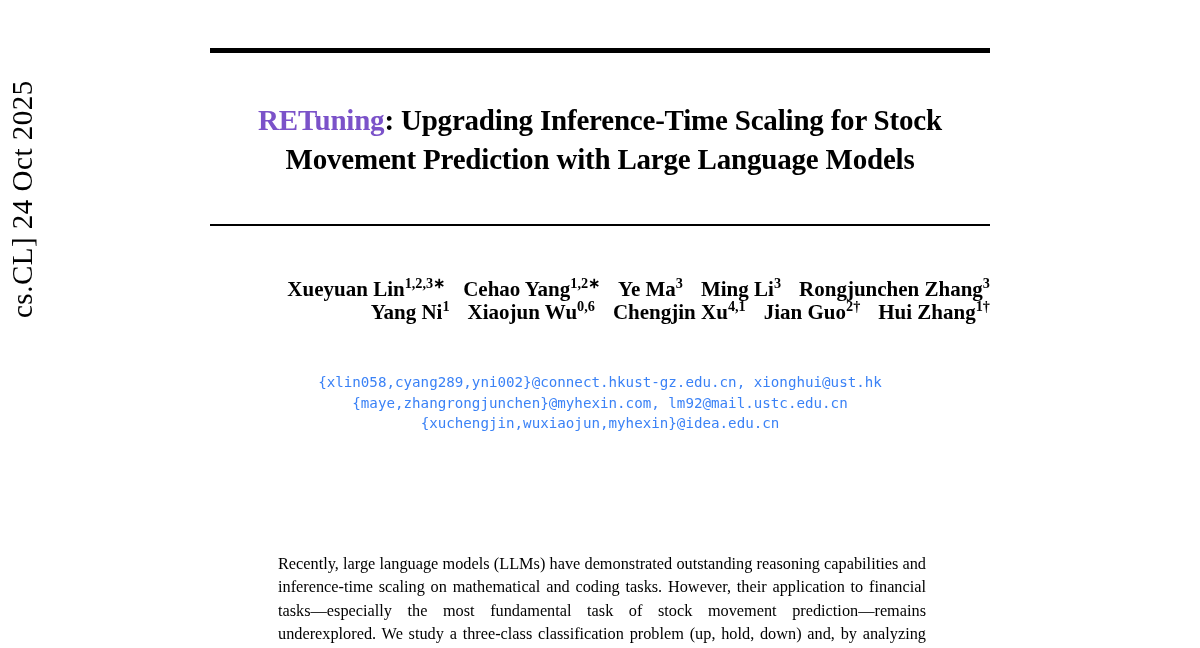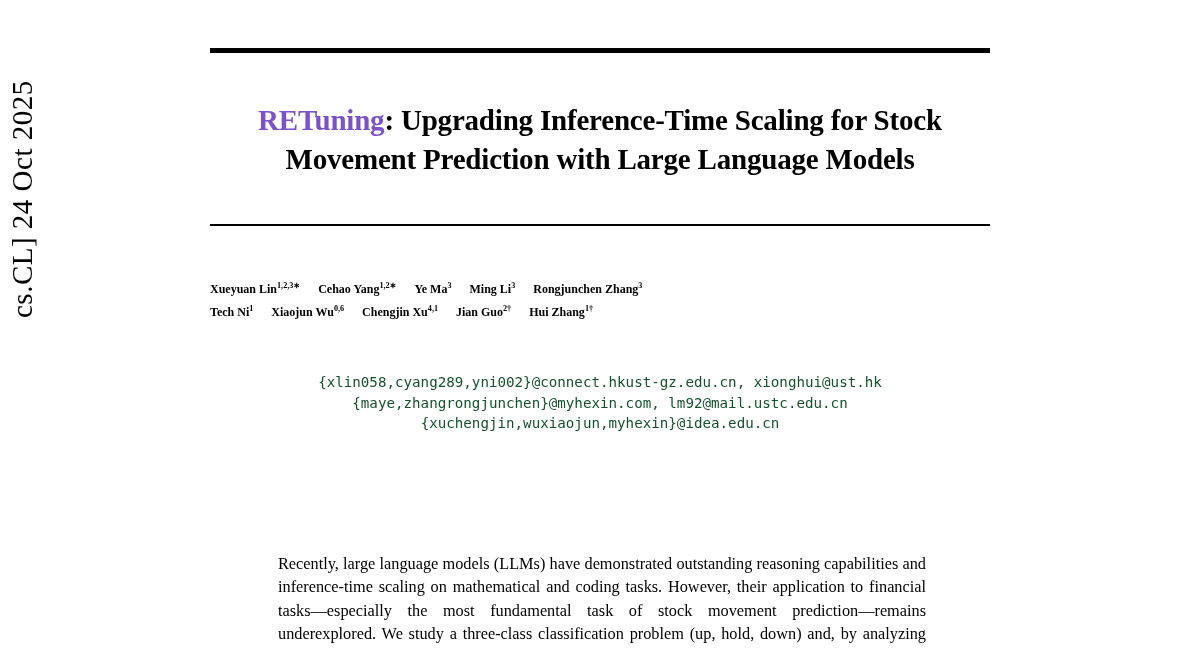--- a/index.html
+++ b/index.html
@@ -68,22 +68,22 @@
   }
   .title .brand {
     color: #7b52c9;
   }
 
   .authors {
     position: absolute;
     left: 0;
     top: 278px;
     width: 780px;
-    text-align: left;
-    font-size: 12px;
+    text-align: right;
+    font-size: 21px;
     font-weight: bold;
     line-height: 22.5px;
   }
   .authors .sep {
     display: inline-block;
     width: 18px;
   }
   sup {
     font-size: 0.68em;
     font-weight: normal;
@@ -106,21 +106,21 @@
 
   .emails {
     position: absolute;
     left: 0;
     top: 372px;
     width: 780px;
     text-align: center;
     font-family: "DejaVu Sans Mono", monospace;
     font-size: 14.2px;
     line-height: 20.5px;
-    color: #14532d;
+    color: #3b82f6;
   }
 
   .abstract-head {
     position: absolute;
     left: 0;
     top: 490px;
     width: 780px;
     text-align: center;
     font-size: 19px;
     font-weight: bold;
@@ -149,21 +149,21 @@
 
   <h1 class="title"><span class="brand" style="color: rgb(123, 82, 201);">RETuning</span><span>: Upgrading Inference-Time Scaling for Stock Movement Prediction with Large Language Models</span></h1>
 
   <div class="rule-mid"></div>
 
   <div class="authors">
     <div>
       <span><span>Xueyuan Lin</span><sup>1,2,3∗</sup></span><span class="sep"></span><span><span>Cehao Yang</span><sup>1,2∗</sup></span><span class="sep"></span><span><span>Ye Ma</span><sup>3</sup></span><span class="sep"></span><span><span>Ming Li</span><sup>3</sup></span><span class="sep"></span><span><span>Rongjunchen Zhang</span><sup>3</sup></span>
     </div>
     <div>
-      <span><span>Tech Ni</span><sup>1</sup></span><span class="sep"></span><span><span>Xiaojun Wu</span><sup>0,6</sup></span><span class="sep"></span><span><span>Chengjin Xu</span><sup>4,1</sup></span><span class="sep"></span><span><span>Jian Guo</span><sup>2†</sup></span><span class="sep"></span><span><span>Hui Zhang</span><sup>1†</sup></span>
+      <span><span>Yang Ni</span><sup>1</sup></span><span class="sep"></span><span><span>Xiaojun Wu</span><sup>0,6</sup></span><span class="sep"></span><span><span>Chengjin Xu</span><sup>4,1</sup></span><span class="sep"></span><span><span>Jian Guo</span><sup>2†</sup></span><span class="sep"></span><span><span>Hui Zhang</span><sup>1†</sup></span>
     </div>
   </div>
 
   <div class="affils">
   </div>
 
   <div class="emails">
     <div>{xlin058,cyang289,yni002}@connect.hkust-gz.edu.cn, xionghui@ust.hk</div>
     <div>{maye,zhangrongjunchen}@myhexin.com, lm92@mail.ustc.edu.cn</div>
     <div>{xuchengjin,wuxiaojun,myhexin}@idea.edu.cn</div>

